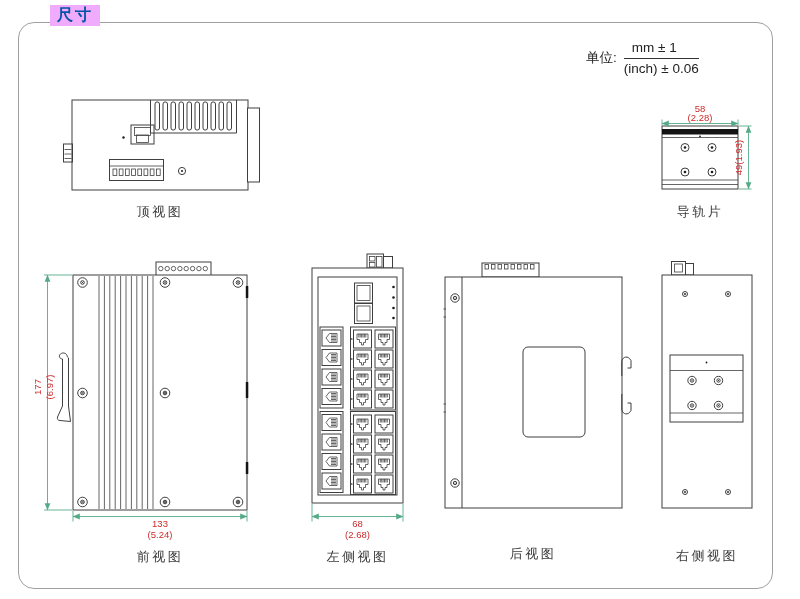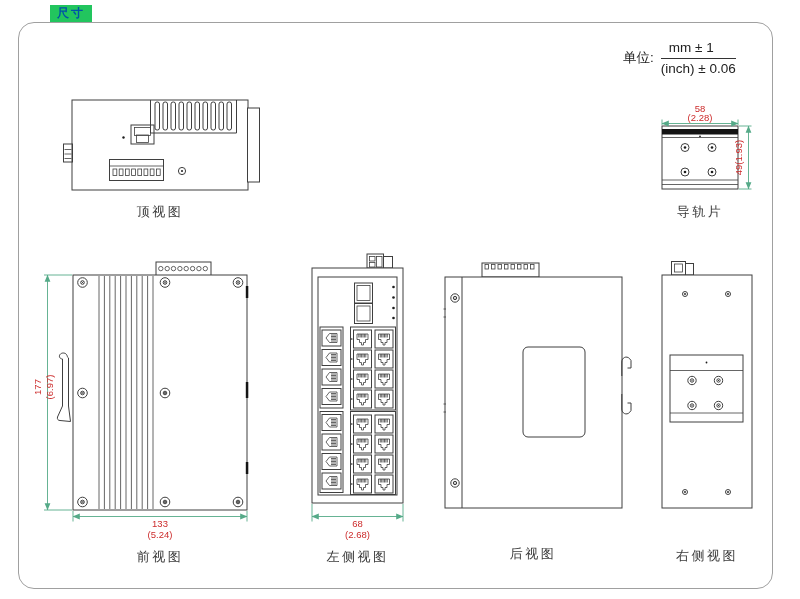--- a/index.html
+++ b/index.html
@@ -1,22 +1,22 @@
 <!DOCTYPE html>
 <html><head>
 <meta charset="utf-8">
 <style>
   html,body{margin:0;padding:0;background:#fff;}
   body{width:800px;height:599px;position:relative;overflow:hidden;
        font-family:"Liberation Sans",sans-serif;}
   .frame{position:absolute;left:18px;top:22px;width:753px;height:565px;
          border:1.5px solid #a0a0a0;border-radius:16px;background:#fff;z-index:0;}
-  .title{position:absolute;left:50px;top:5px;z-index:3;background:#22c55e;
-         padding:0 7px;font-size:12px;font-weight:bold;color:#0054a6;letter-spacing:2px;}
-  .unit{position:absolute;left:623px;top:40px;z-index:3;display:flex;align-items:center;
+  .title{position:absolute;left:50px;top:5px;z-index:3;background:#f0abfc;
+         padding:0 7px;font-size:16px;font-weight:bold;color:#0054a6;letter-spacing:2px;}
+  .unit{position:absolute;left:586px;top:40px;z-index:3;display:flex;align-items:center;
         gap:7px;font-size:13.5px;color:#222;}
   .frac{text-align:left;line-height:1.15;}
   .frac .num{padding:0 8px 2px;border-bottom:1.5px solid #333;}
   .frac .den{padding-top:2px;}
   svg{position:absolute;left:0;top:0;z-index:1;}
   .ln{stroke:#3f3f3f;stroke-width:1;fill:none;}
   .lnf{stroke:#3f3f3f;stroke-width:1;fill:#fff;}
   .lnt{stroke:#3f3f3f;stroke-width:0.8;fill:none;}
   .dot{fill:#1c1c1c;stroke:none;}
   .drk{fill:#141414;stroke:none;}

